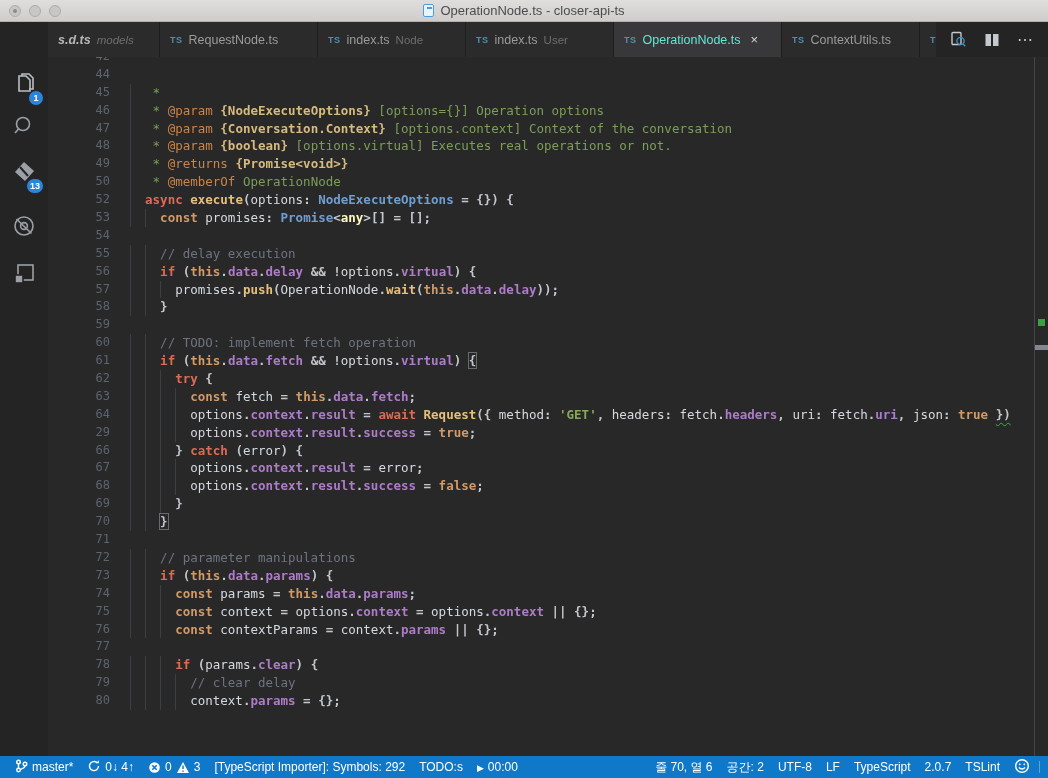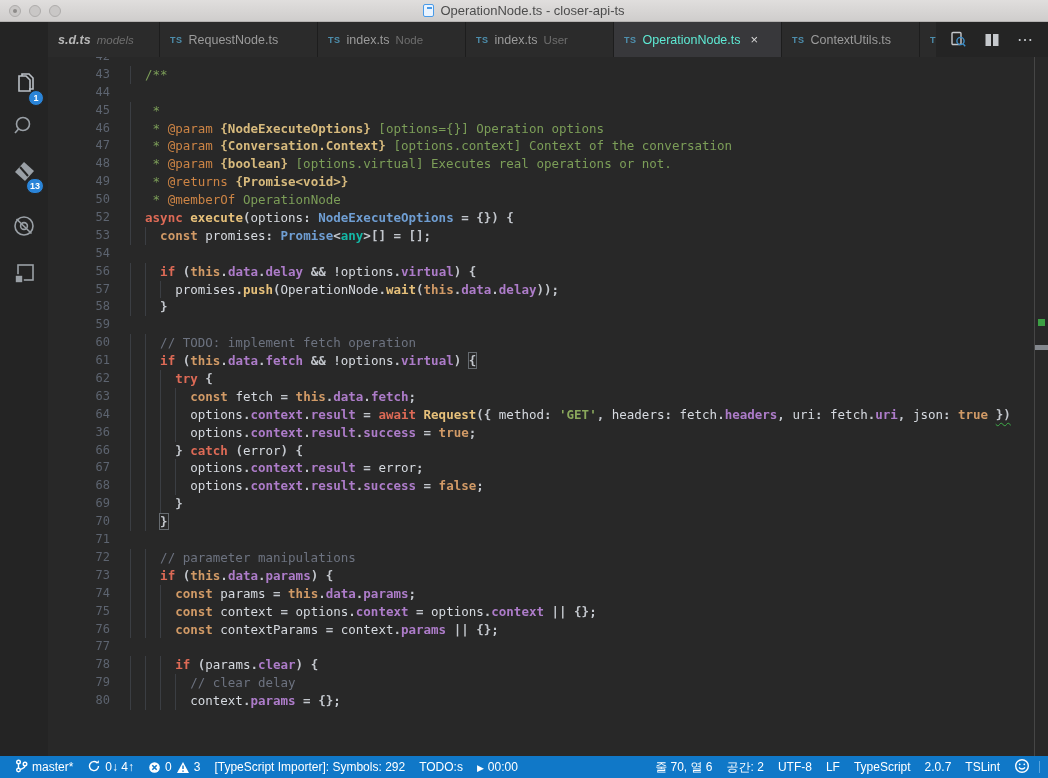--- a/index.html
+++ b/index.html
@@ -52,21 +52,21 @@
   .line { position:relative; height:17.9px; font-family:"DejaVu Sans Mono", monospace; font-size:12.5px; line-height:17.9px; }
   .ln { position:absolute; left:0; top:0; width:62px; text-align:right; color:#5d6470; font-size:12px; }
   .lc { position:absolute; left:82px; top:0; right:0; white-space:pre; font-weight:bold; color:#c3c7cd;}
   .guide { position:absolute; top:0; bottom:0; width:1px; background:#3b3e43; }
   .tok-pl{color:#c3c7cd; font-weight:bold;}
   .tok-id{color:#d6dae0; font-weight:normal;}
   .tok-k1{color:#dd6a56;}
   .tok-k2{color:#d19a66;}
   .tok-fn{color:#e6c07a;}
   .tok-ty{color:#6f9ed3;}
-  .tok-ty2{color:#14b8a6;}
+  .tok-ty2{color:#fef9c3;}
   .tok-pr{color:#ad7cc9;}
   .tok-cm{color:#6d7380; font-weight:normal;}
   .tok-doc{color:#7c9e58; font-weight:normal;}
   .tok-dg{color:#cc8445; font-weight:normal;}
   .tok-dt{color:#d7ba7d; font-weight:bold;}
   .tok-st{color:#8aa85c;}
   .bm { outline:1px solid #666b70; outline-offset:0px; }
   .sq { text-decoration:underline wavy #3fae4a 1px; text-underline-offset:3px; }
 
   
@@ -188,24 +188,20 @@
     </div>
   </div>
 
   <div id="editor">
     <div id="code-scroll">
         <div class="line">
           <span class="ln">42</span>
           <span class="lc"><span class="guide" style="left: 0px;"></span></span>
         </div>
         <div class="line">
-          <span class="ln">43</span>
-          <span class="lc"><span class="guide" style="left: 0px;"></span><span class="tok-doc">  /**</span></span>
-        </div>
-        <div class="line">
           <span class="ln">44</span>
           <span class="lc"><span class="guide" style="left: 0px;"></span></span>
         </div>
         <div class="line">
           <span class="ln">45</span>
           <span class="lc"><span class="guide" style="left: 0px;"></span><span class="tok-doc">   *</span></span>
         </div>
         <div class="line">
           <span class="ln">46</span>
           <span class="lc"><span class="guide" style="left: 0px;"></span><span class="tok-doc">   * </span><span class="tok-dg">@param</span><span class="tok-doc"> </span><span class="tok-dt">{NodeExecuteOptions}</span><span class="tok-doc"> [options={}] Operation options</span></span>
@@ -232,20 +228,24 @@
         </div>
         <div class="line">
           <span class="ln">53</span>
           <span class="lc"><span class="guide" style="left: 0px;"></span><span class="guide" style="left: 15.06px;"></span><span class="tok-pl">    </span><span class="tok-k2">const</span><span class="tok-pl"> </span><span class="tok-id">promises</span><span class="tok-pl">: </span><span class="tok-ty">Promise</span><span class="tok-pl">&lt;</span><span class="tok-ty2">any</span><span class="tok-pl">&gt;[] = [];</span></span>
         </div>
         <div class="line">
           <span class="ln">54</span>
           <span class="lc"><span class="guide" style="left: 0px;"></span><span class="guide" style="left: 15.06px;"></span></span>
         </div>
         <div class="line">
+          <span class="ln">55</span>
+          <span class="lc"><span class="guide" style="left: 0px;"></span><span class="guide" style="left: 15.06px;"></span><span class="tok-pl">    </span><span class="tok-cm">// delay execution</span></span>
+        </div>
+        <div class="line">
           <span class="ln">56</span>
           <span class="lc"><span class="guide" style="left: 0px;"></span><span class="guide" style="left: 15.06px;"></span><span class="tok-pl">    </span><span class="tok-k1">if</span><span class="tok-pl"> (</span><span class="tok-k2">this</span><span class="tok-pl">.</span><span class="tok-pr">data</span><span class="tok-pl">.</span><span class="tok-pr">delay</span><span class="tok-pl"> &amp;&amp; !</span><span class="tok-id">options</span><span class="tok-pl">.</span><span class="tok-pr">virtual</span><span class="tok-pl">) {</span></span>
         </div>
         <div class="line">
           <span class="ln">57</span>
           <span class="lc"><span class="guide" style="left: 0px;"></span><span class="guide" style="left: 15.06px;"></span><span class="guide" style="left: 30.12px;"></span><span class="tok-pl">      </span><span class="tok-id">promises</span><span class="tok-pl">.</span><span class="tok-fn">push</span><span class="tok-pl">(</span><span class="tok-id">OperationNode</span><span class="tok-pl">.</span><span class="tok-fn">wait</span><span class="tok-pl">(</span><span class="tok-k2">this</span><span class="tok-pl">.</span><span class="tok-pr">data</span><span class="tok-pl">.</span><span class="tok-pr">delay</span><span class="tok-pl">));</span></span>
         </div>
         <div class="line">
           <span class="ln">58</span>
           <span class="lc"><span class="guide" style="left: 0px;"></span><span class="guide" style="left: 15.06px;"></span><span class="tok-pl">    }</span></span>
@@ -268,21 +268,21 @@
         </div>
         <div class="line">
           <span class="ln">63</span>
           <span class="lc"><span class="guide" style="left: 0px;"></span><span class="guide" style="left: 15.06px;"></span><span class="guide" style="left: 30.12px;"></span><span class="guide" style="left: 45.18px;"></span><span class="tok-pl">        </span><span class="tok-k2">const</span><span class="tok-pl"> </span><span class="tok-id">fetch</span><span class="tok-pl"> = </span><span class="tok-k2">this</span><span class="tok-pl">.</span><span class="tok-pr">data</span><span class="tok-pl">.</span><span class="tok-pr">fetch</span><span class="tok-pl">;</span></span>
         </div>
         <div class="line">
           <span class="ln">64</span>
           <span class="lc"><span class="guide" style="left: 0px;"></span><span class="guide" style="left: 15.06px;"></span><span class="guide" style="left: 30.12px;"></span><span class="guide" style="left: 45.18px;"></span><span class="tok-pl">        </span><span class="tok-id">options</span><span class="tok-pl">.</span><span class="tok-pr">context</span><span class="tok-pl">.</span><span class="tok-pr">result</span><span class="tok-pl"> = </span><span class="tok-k1">await</span><span class="tok-pl"> </span><span class="tok-fn">Request</span><span class="tok-pl">({ </span><span class="tok-id">method</span><span class="tok-pl">: </span><span class="tok-st">'GET'</span><span class="tok-pl">, </span><span class="tok-id">headers</span><span class="tok-pl">: </span><span class="tok-id">fetch</span><span class="tok-pl">.</span><span class="tok-pr">headers</span><span class="tok-pl">, </span><span class="tok-id">uri</span><span class="tok-pl">: </span><span class="tok-id">fetch</span><span class="tok-pl">.</span><span class="tok-pr">uri</span><span class="tok-pl">, </span><span class="tok-id">json</span><span class="tok-pl">: </span><span class="tok-k2">true</span><span class="tok-pl"> </span><span class="tok-pl sq">})</span></span>
         </div>
         <div class="line">
-          <span class="ln">36</span>
+          <span class="ln">29</span>
           <span class="lc"><span class="guide" style="left: 0px;"></span><span class="guide" style="left: 15.06px;"></span><span class="guide" style="left: 30.12px;"></span><span class="guide" style="left: 45.18px;"></span><span class="tok-pl">        </span><span class="tok-id">options</span><span class="tok-pl">.</span><span class="tok-pr">context</span><span class="tok-pl">.</span><span class="tok-pr">result</span><span class="tok-pl">.</span><span class="tok-pr">success</span><span class="tok-pl"> = </span><span class="tok-k2">true</span><span class="tok-pl">;</span></span>
         </div>
         <div class="line">
           <span class="ln">66</span>
           <span class="lc"><span class="guide" style="left: 0px;"></span><span class="guide" style="left: 15.06px;"></span><span class="guide" style="left: 30.12px;"></span><span class="tok-pl">      } </span><span class="tok-k1">catch</span><span class="tok-pl"> (</span><span class="tok-id">error</span><span class="tok-pl">) {</span></span>
         </div>
         <div class="line">
           <span class="ln">67</span>
           <span class="lc"><span class="guide" style="left: 0px;"></span><span class="guide" style="left: 15.06px;"></span><span class="guide" style="left: 30.12px;"></span><span class="guide" style="left: 45.18px;"></span><span class="tok-pl">        </span><span class="tok-id">options</span><span class="tok-pl">.</span><span class="tok-pr">context</span><span class="tok-pl">.</span><span class="tok-pr">result</span><span class="tok-pl"> = </span><span class="tok-id">error</span><span class="tok-pl">;</span></span>
         </div>

